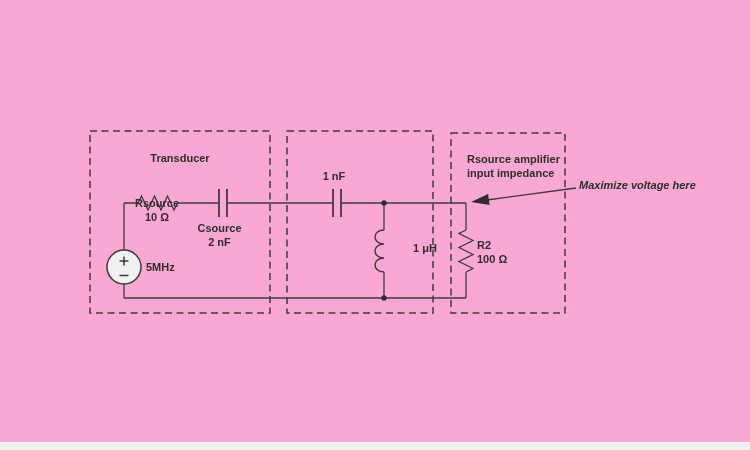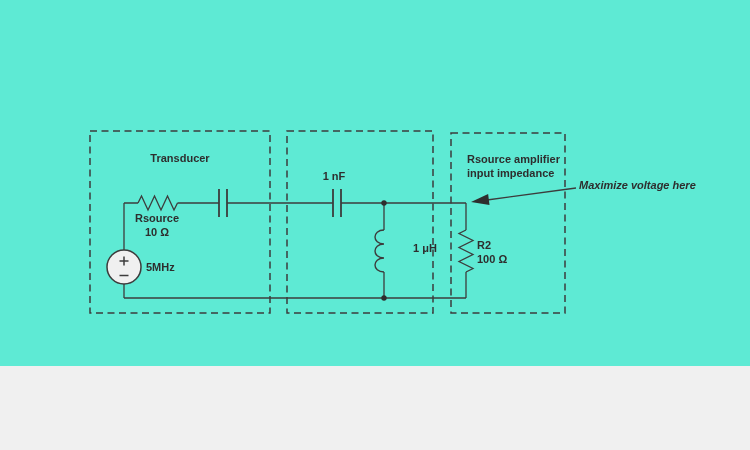--- a/index.html
+++ b/index.html
@@ -2,21 +2,21 @@
 <html><head>
 <meta charset="utf-8">
 <style>
   html,body{margin:0;padding:0;}
   body{
     width:750px;height:450px;
     background:#f0f0f0;
     font-family:"Liberation Sans",sans-serif;
     overflow:hidden;
   }
-  .stage{position:relative;width:750px;height:366px;background:#5eead4;}
+  .stage{position:relative;width:750px;height:442px;background:#f9a8d4;}
   .stage svg{position:absolute;left:0;top:0;}
   .lbl{
     position:absolute;
     font-weight:bold;
     font-size:11px;
     line-height:14px;
     color:#2e2e2e;
     white-space:nowrap;
   }
   .center{text-align:center;}
@@ -64,25 +64,29 @@
   </svg>
 
   <div class="lbl center" style="left:90px;top:151px;width:180px;">Transducer</div>
 
 
   <div class="lbl" style="left:467px;top:152px;">
     <div>Rsource amplifier</div>
     <div>input impedance</div>
   </div>
 
-  <div class="lbl center" style="left:117px;top:211px;width:80px;text-align:center;">
+  <div class="lbl center" style="left:117px;top:196px;width:80px;text-align:center;">
     <div>Rsource</div>
     <div>10 Ω</div>
   </div>
 
+  <div class="lbl center" style="left:182px;top:221px;width:75px;">
+    <div>Csource</div>
+    <div>2 nF</div>
+  </div>
 
   <div class="lbl" style="left:146px;top:260px;">5MHz</div>
 
   <div class="lbl center" style="left:305px;top:169px;width:58px;text-align:center;">1 nF</div>
 
   <div class="lbl" style="left:397px;top:241px;margin-left:16px;">1 μH</div>
 
   <div class="lbl" style="left:477px;top:238px;">
     <div>R2</div>
     <div>100 Ω</div>

